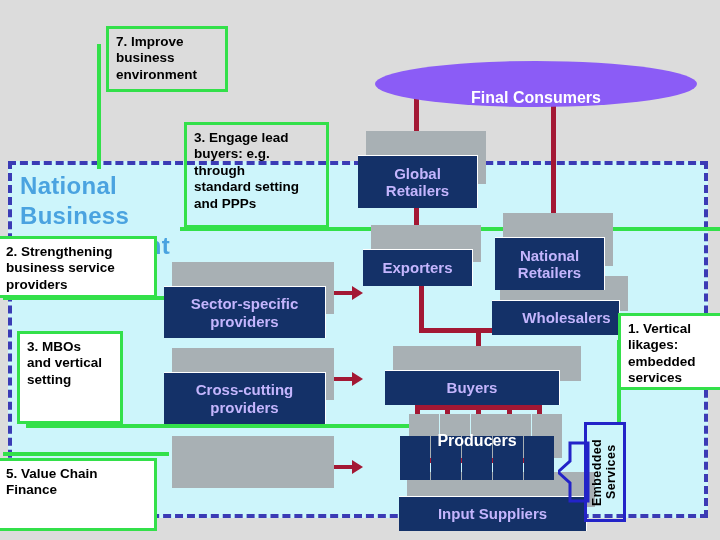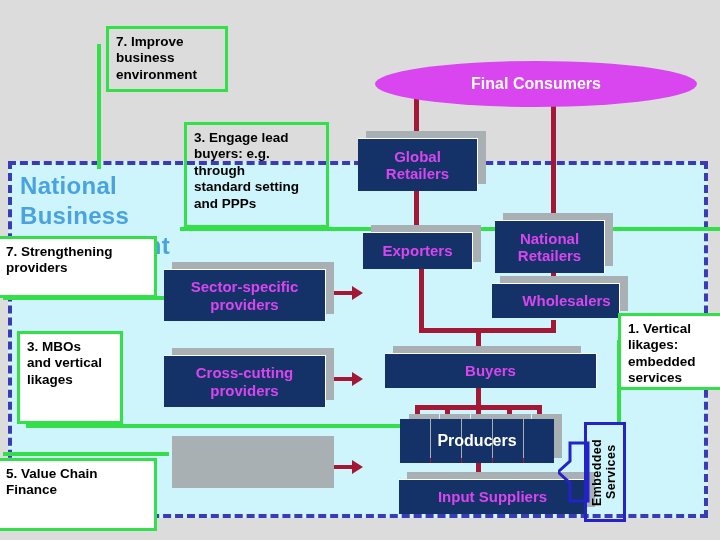--- a/index.html
+++ b/index.html
@@ -45,49 +45,50 @@
     font-size: 24px;
     font-weight: bold;
     line-height: 1.25;
     letter-spacing: .3px;
   }
 
   
   .node {
     position: absolute;
     background: #143168;
-    color: #d946ef;
+    color: #c4b5fd;
     font-size: 15px;
     font-weight: bold;
     display: flex;
     align-items: center;
     justify-content: center;
     text-align: center;
     line-height: 1.15;
     box-sizing: border-box;
     z-index: 6;
     border-top: 1px solid #ffffff;
     border-right: 1px solid #ffffff;
+    margin-top: 17px;
   }
   .shadow {
     position: absolute;
     background: #a8b0b4;
     z-index: 5;
   }
 
   
   .ellipse {
     position: absolute;
-    background: #d946ef;
+    background: #8b5cf6;
     border-radius: 50%;
     color: #ffffff;
     font-size: 16px;
     font-weight: bold;
     display: flex;
-    align-items: center;
+    align-items: flex-end;
     justify-content: center;
     z-index: 7;
   }
 
   
   .callout {
     position: absolute;
     border: 3px solid #33e04a;
     color: #000000;
     font-size: 13.5px;
@@ -224,21 +225,21 @@
   <div class="node" style="left:363px; top:232px; width:110px; height:37px;">
     <span>Exporters</span>
   </div>
 
   <div class="shadow" style="left:500px; top:276px; width:128px; height:35px;"></div>
   <div class="node" style="left:492px; top:283px; width:128px; height:35px;padding-left:22px;">
     <span>Wholesalers</span>
   </div>
 
   <div class="shadow" style="left:393px; top:346px; width:188px; height:35px;"></div>
-  <div class="node" style="left:385px; top:353px; width:212px; height:35px;text-align:right;">
+  <div class="node" style="left:385px; top:353px; width:175px; height:35px;text-align:right;">
     <span>Buyers</span>
   </div>
 
   <div class="shadow" style="left:409px; top:414px; width:30px; height:44px;"></div>
   <div class="shadow" style="left:440px; top:414px; width:30px; height:44px;"></div>
   <div class="shadow" style="left:471px; top:414px; width:30px; height:44px;"></div>
   <div class="shadow" style="left:501px; top:414px; width:30px; height:44px;"></div>
   <div class="shadow" style="left:532px; top:414px; width:30px; height:44px;"></div>
 
   <div class="node" style="left:400px; top:419px; width:30px; height:44px; border:none;"></div>
@@ -302,28 +303,29 @@
 
   <div class="callout clear" style="left:184px; top:122px; width:145px; height:106px;">
     <div>3. Engage lead</div>
     <div>buyers: e.g.</div>
     <div>through</div>
     <div>standard setting</div>
     <div>and PPPs</div>
   </div>
 
   <div class="callout filled" style="left:-4px; top:236px; width:161px; height:62px;">
-    <div>7. Strengthening</div>
+    <div>2. Strengthening</div>
+    <div>business service</div>
     <div>providers</div>
   </div>
 
   <div class="callout filled" style="left:17px; top:331px; width:106px; height:93px;">
     <div>3. MBOs</div>
     <div>and vertical</div>
-    <div>likages</div>
+    <div>setting</div>
   </div>
 
   <div class="callout filled" style="left:-4px; top:458px; width:161px; height:73px;">
     <div>5. Value Chain</div>
     <div>Finance</div>
   </div>
 
   <div class="callout filled" style="left:618px; top:313px; width:106px; height:77px;">
     <div>1. Vertical</div>
     <div>likages:</div>

